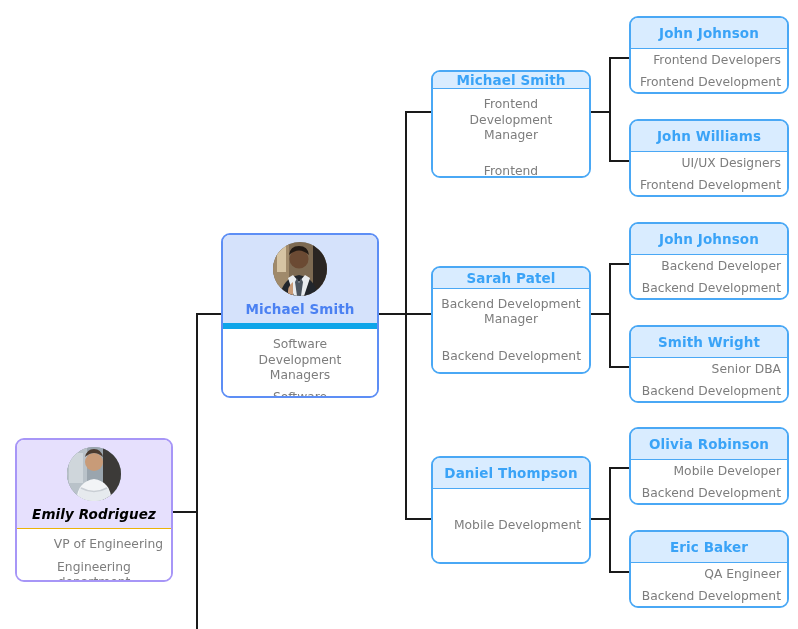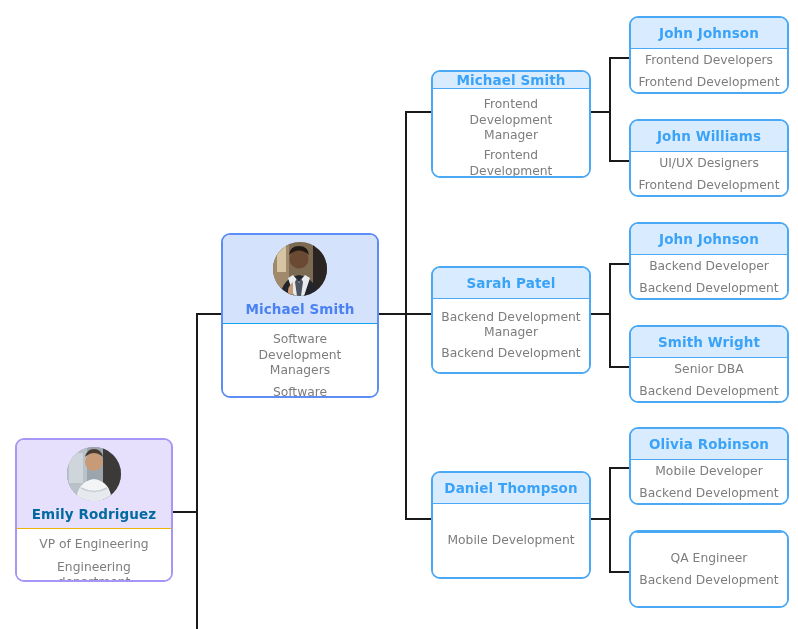--- a/index.html
+++ b/index.html
@@ -47,63 +47,63 @@
     overflow: hidden;
     position: relative;
     background: #8e9aa6;
     flex: none;
   }
   .avatar svg { display: block; width: 100%; height: 100%; }
   .node-body {
     flex: 1;
     display: flex;
     flex-direction: column;
-    align-items: center;
+    align-items: flex-end;
     justify-content: center;
     gap: 7px;
     padding: 8px 8px;
     background: #ffffff;
   }
   .node-title, .node-dept {
     font-size: 12.3px;
     color: #7d7d7d;
     text-align: center;
     line-height: 1.25;
     max-width: 100%;
   }
 
   
   .lvl-root {
     left: 15px; top: 438px; width: 158px; height: 144px;
     border: 2px solid #a796f7;
   }
   .lvl-root .node-header { background: #e6e0fd; height: 92px; }
-  .lvl-root .node-name { color: #0369a1; }
+  .lvl-root .node-name { color: #000000; font-style: italic; }
   .lvl-root .node-body { border-top: 1px solid #eab308; }
 
   
   .lvl-2 {
     left: 221px; top: 233px; width: 158px; height: 165px;
     border: 2px solid #5d8ef5;
   }
   .lvl-2 .node-header { background: #d5e2fb; height: 91px; }
   .lvl-2 .node-name { color: #4b81f2; }
-  .lvl-2 .node-body { border-top: 1px solid #0ea5e9; }
+  .lvl-2 .node-body { border-top: 6px solid #0ea5e9; }
 
   
   .lvl-3 {
     left: 431px; width: 160px; height: 108px;
     border: 2px solid #4aa8f5;
   }
   .lvl-3 .node-header {
     background: #d9ecff; height: 30px;
     justify-content: center; padding: 0 6px;
   }
   .lvl-3 .node-name { color: #3aa3f7; }
-  .lvl-3 .node-body { border-top: 1px solid #4aa8f5; gap: 5px; }
+  .lvl-3 .node-body { border-top: 1px solid #4aa8f5; gap: 21px; }
 
   
   .lvl-4 {
     left: 629px; width: 160px; height: 78px;
     border: 2px solid #4aa8f5;
   }
   .lvl-4 .node-header {
     background: #d9ecff; height: 30px;
     justify-content: center; padding: 9px 6px;
   }
@@ -200,21 +200,21 @@
   <div class="node lvl-3" style="top:266px;">
     <div class="node-header">
       <div class="node-name">Sarah Patel</div>
     </div>
     <div class="node-body">
       <div class="node-title">Backend Development Manager</div>
       <div class="node-dept">Backend Development</div>
     </div>
   </div>
 
-  <div class="node lvl-3" style="top:471px;">
+  <div class="node lvl-3" style="top:456px;">
     <div class="node-header">
       <div class="node-name">Daniel Thompson</div>
     </div>
     <div class="node-body">
       <div class="node-dept">Mobile Development</div>
     </div>
   </div>
 
   <div class="node lvl-4" style="top:16px;">
     <div class="node-header">
@@ -260,19 +260,22 @@
     <div class="node-header">
       <div class="node-name">Olivia Robinson</div>
     </div>
     <div class="node-body">
       <div class="node-title">Mobile Developer</div>
       <div class="node-dept">Backend Development</div>
     </div>
   </div>
 
   <div class="node lvl-4" style="top:530px;">
+    <div class="node-header">
+      <div class="node-name">Eric Baker</div>
+    </div>
     <div class="node-body">
       <div class="node-title">QA Engineer</div>
       <div class="node-dept">Backend Development</div>
     </div>
   </div>
 
 </div>
 
 </body></html>

